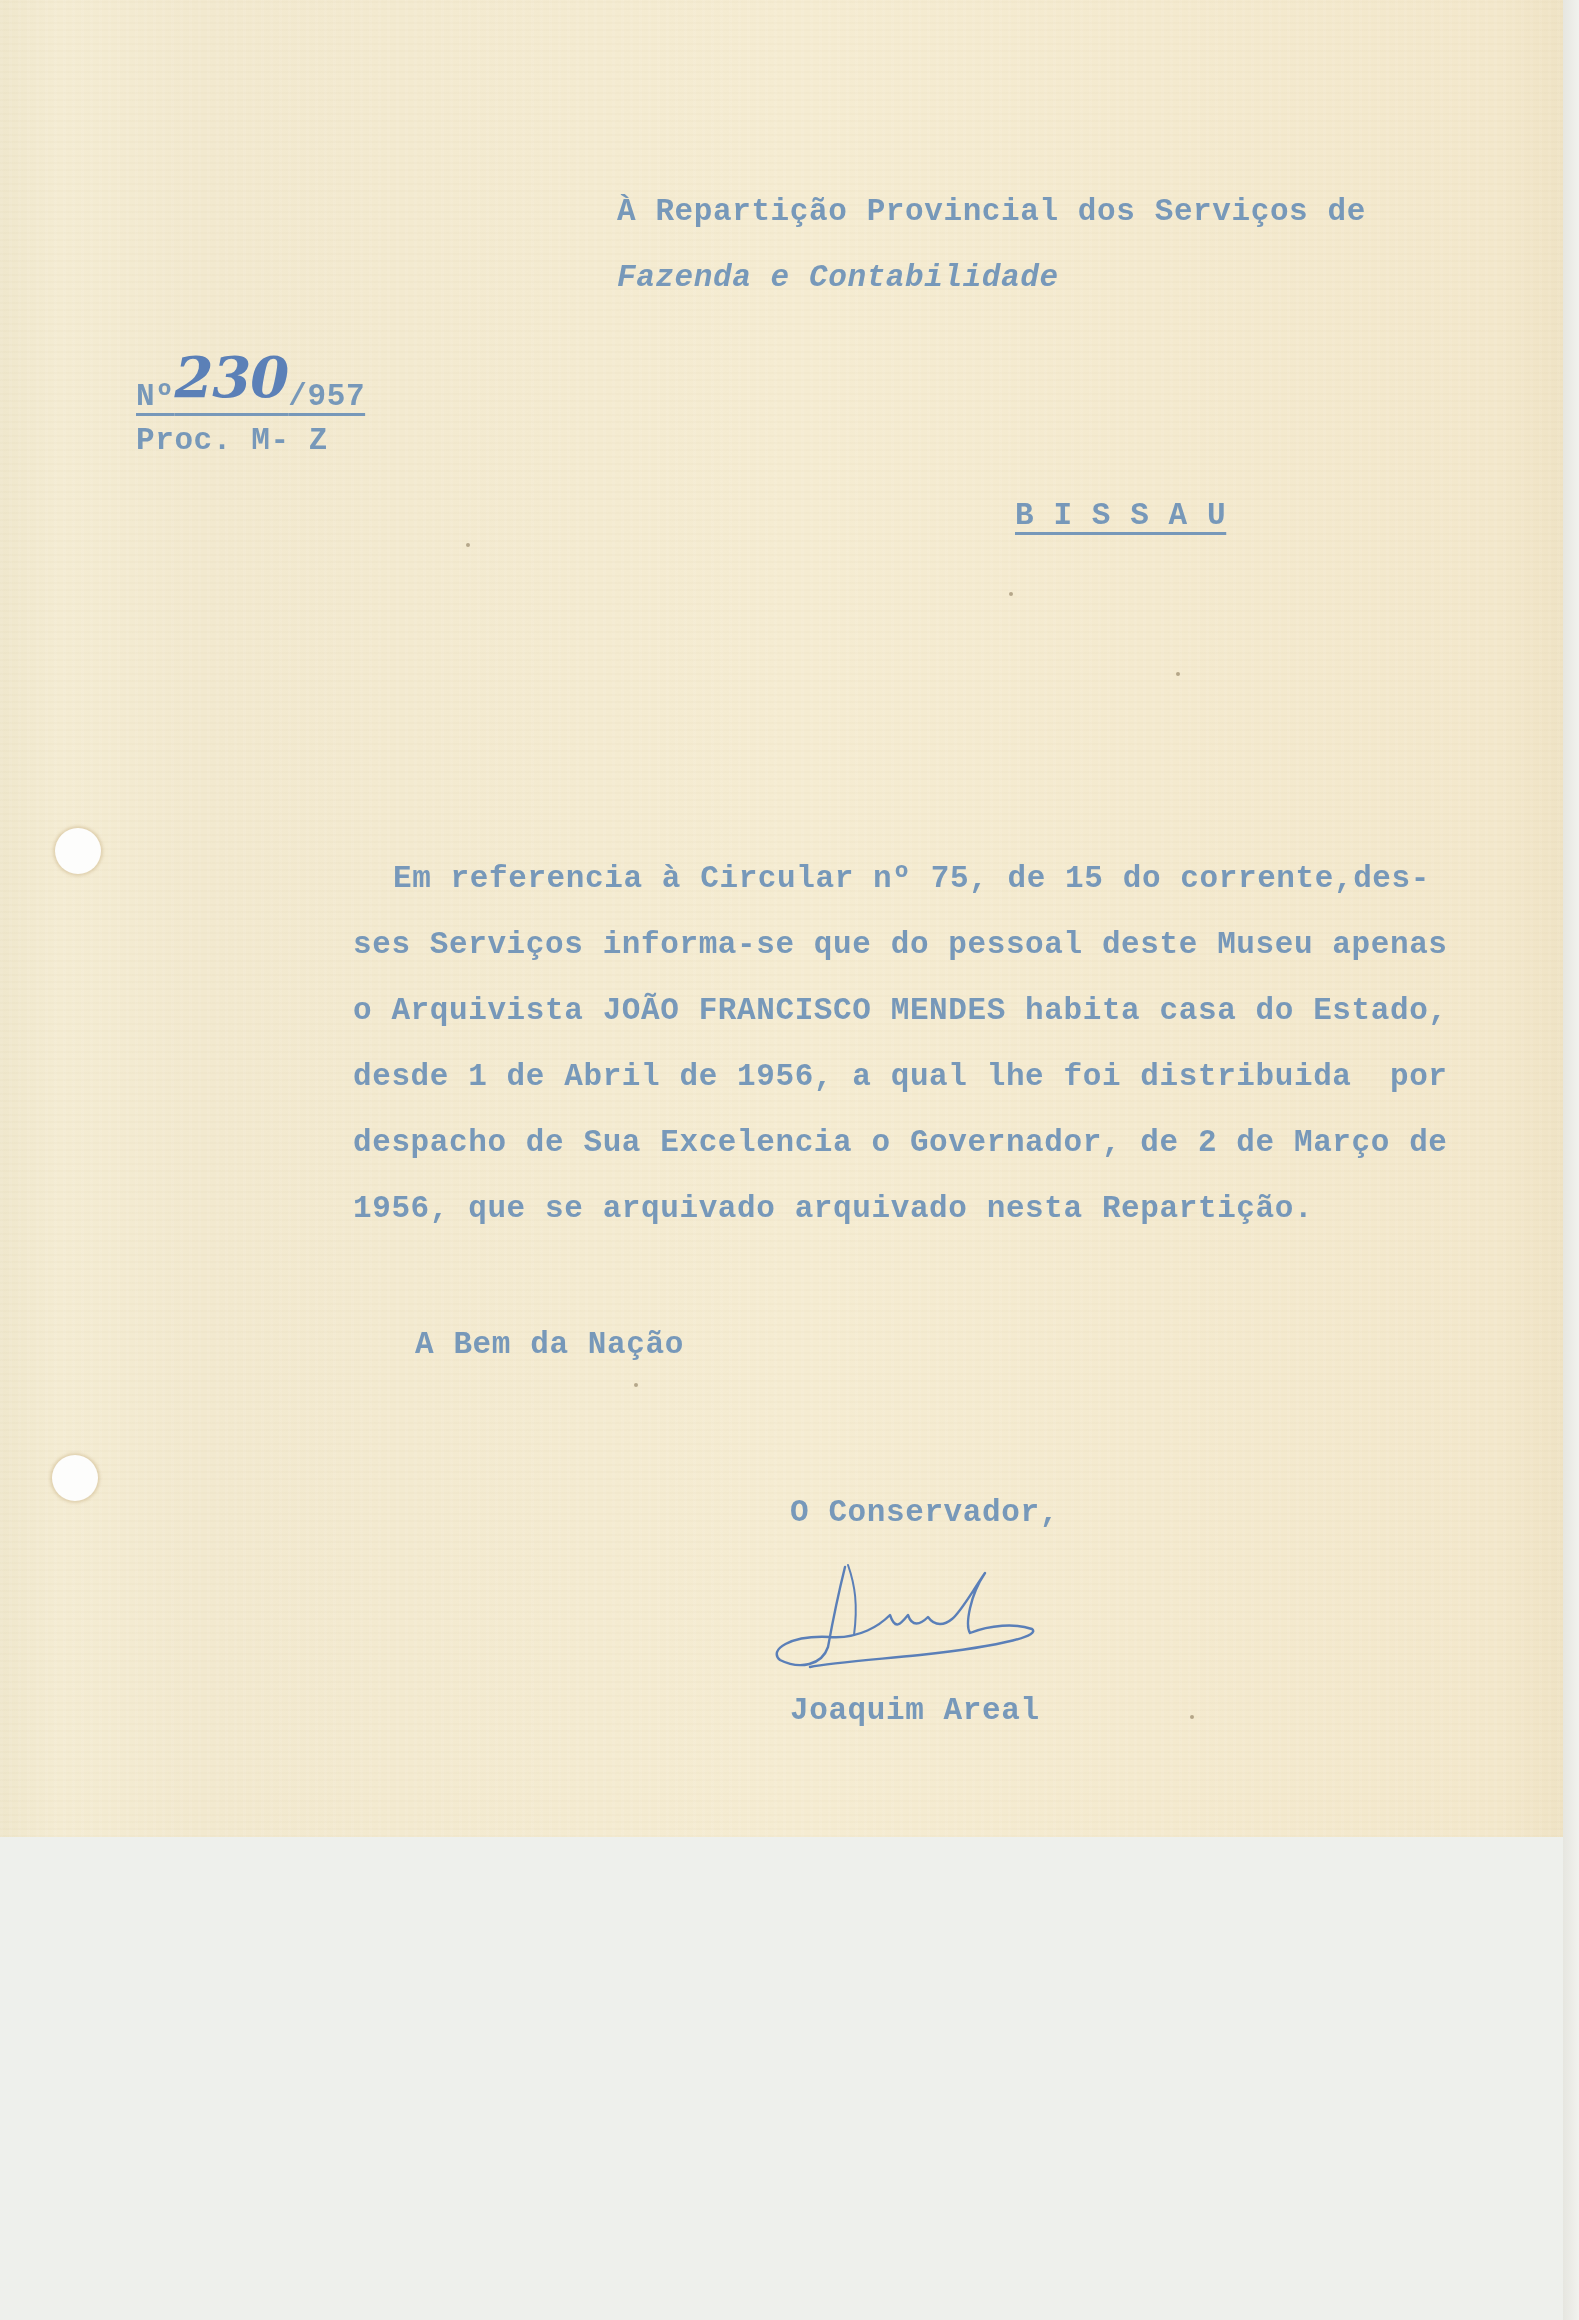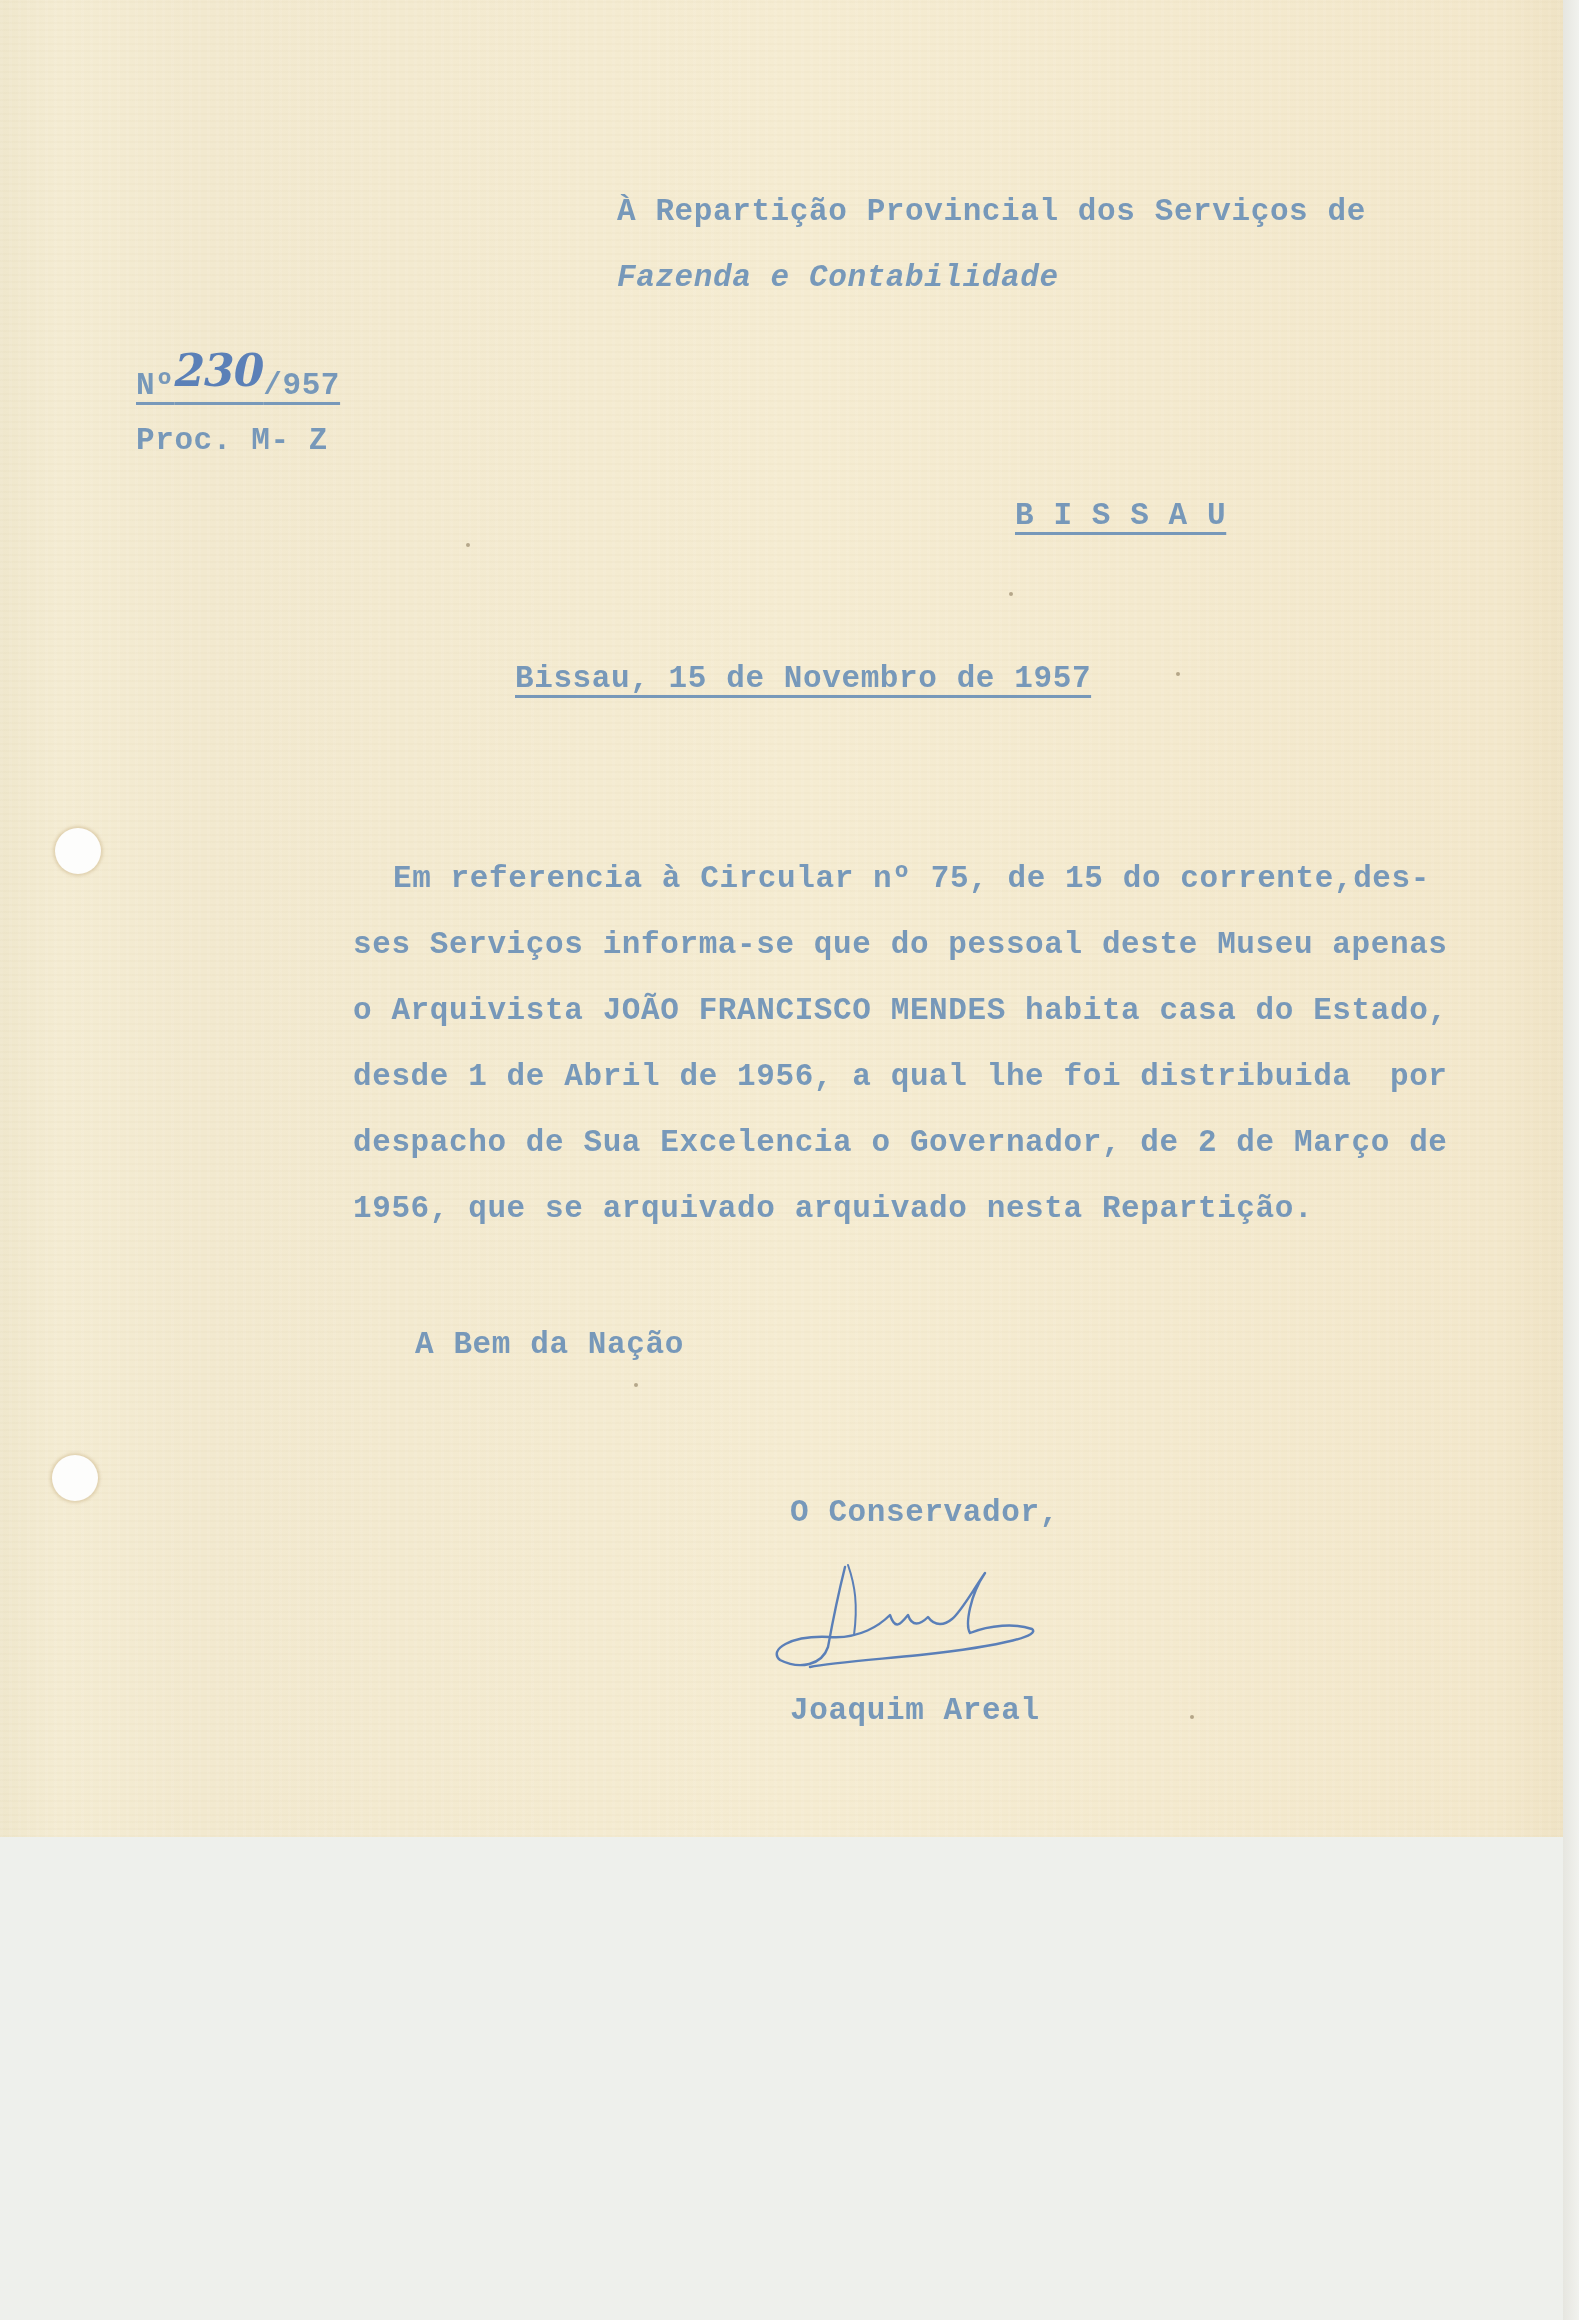--- a/index.html
+++ b/index.html
@@ -22,21 +22,21 @@
       position: absolute; left: 1563px; top: 0; width: 16px; height: 2320px;
       background: linear-gradient(90deg, #e6e6e0, #f1f2ee);
     }
     .t {
       position: absolute; color: #6d92b8; font-size: 31px; letter-spacing: 0.6px;
       white-space: pre; line-height: 1; font-weight: bold; opacity: 0.92;
     }
     .ul { text-decoration: underline; text-decoration-thickness: 3px; text-underline-offset: 8px; }
     .hw {
       font-family: "DejaVu Serif", serif; font-style: italic; color: #4f78b6;
-      font-size: 44px; letter-spacing: -1px;
+      font-size: 56px; letter-spacing: -1px;
     }
     .hole {
       position: absolute; width: 46px; height: 46px; border-radius: 50%;
       background: #fdfdfc; box-shadow: 0 0 3px 2px rgba(190,160,110,0.35);
     }
     .speck { position: absolute; width: 4px; height: 4px; border-radius: 50%; background: #8a7a5a; opacity: 0.6; }
     .sig { position: absolute; left: 770px; top: 1555px; width: 300px; height: 130px; }
   </style>
 </head>
 <body>
@@ -44,21 +44,20 @@
 <div class="paper">
 
   <div class="t" style="left:617px; top:196px;">À Repartição Provincial dos Serviços de</div>
   <div class="t" style="left:617px; top:262px;font-style:italic;">Fazenda e Contabilidade</div>
 
   <div class="t ul" style="left:136px; top:357px;"><span>Nº</span><span class="hw" style="position:relative; top:-8px;">230</span><span>/957</span></div>
   <div class="t" style="left:136px; top:425px;">Proc. M- Z</div>
 
   <div class="t ul" style="left:1015px; top:500px;">B I S S A U</div>
 
-  <div class="t ul" style="left:515px; top:663px;">Bissau, 15 de Novembro de 1957</div>
 
   <div>
     <div class="t" style="left:393px; top:863px;">Em referencia à Circular nº 75, de 15 do corrente,des-</div>
     <div class="t" style="left:353px; top:929px;">ses Serviços informa-se que do pessoal deste Museu apenas</div>
     <div class="t" style="left:353px; top:995px;">o Arquivista JOÃO FRANCISCO MENDES habita casa do Estado,</div>
     <div class="t" style="left:353px; top:1061px;">desde 1 de Abril de 1956, a qual lhe foi distribuida  por</div>
     <div class="t" style="left:353px; top:1127px;">despacho de Sua Excelencia o Governador, de 2 de Março de</div>
     <div class="t" style="left:353px; top:1193px;">1956, que se arquivado arquivado nesta Repartição.</div>
   </div>
 

